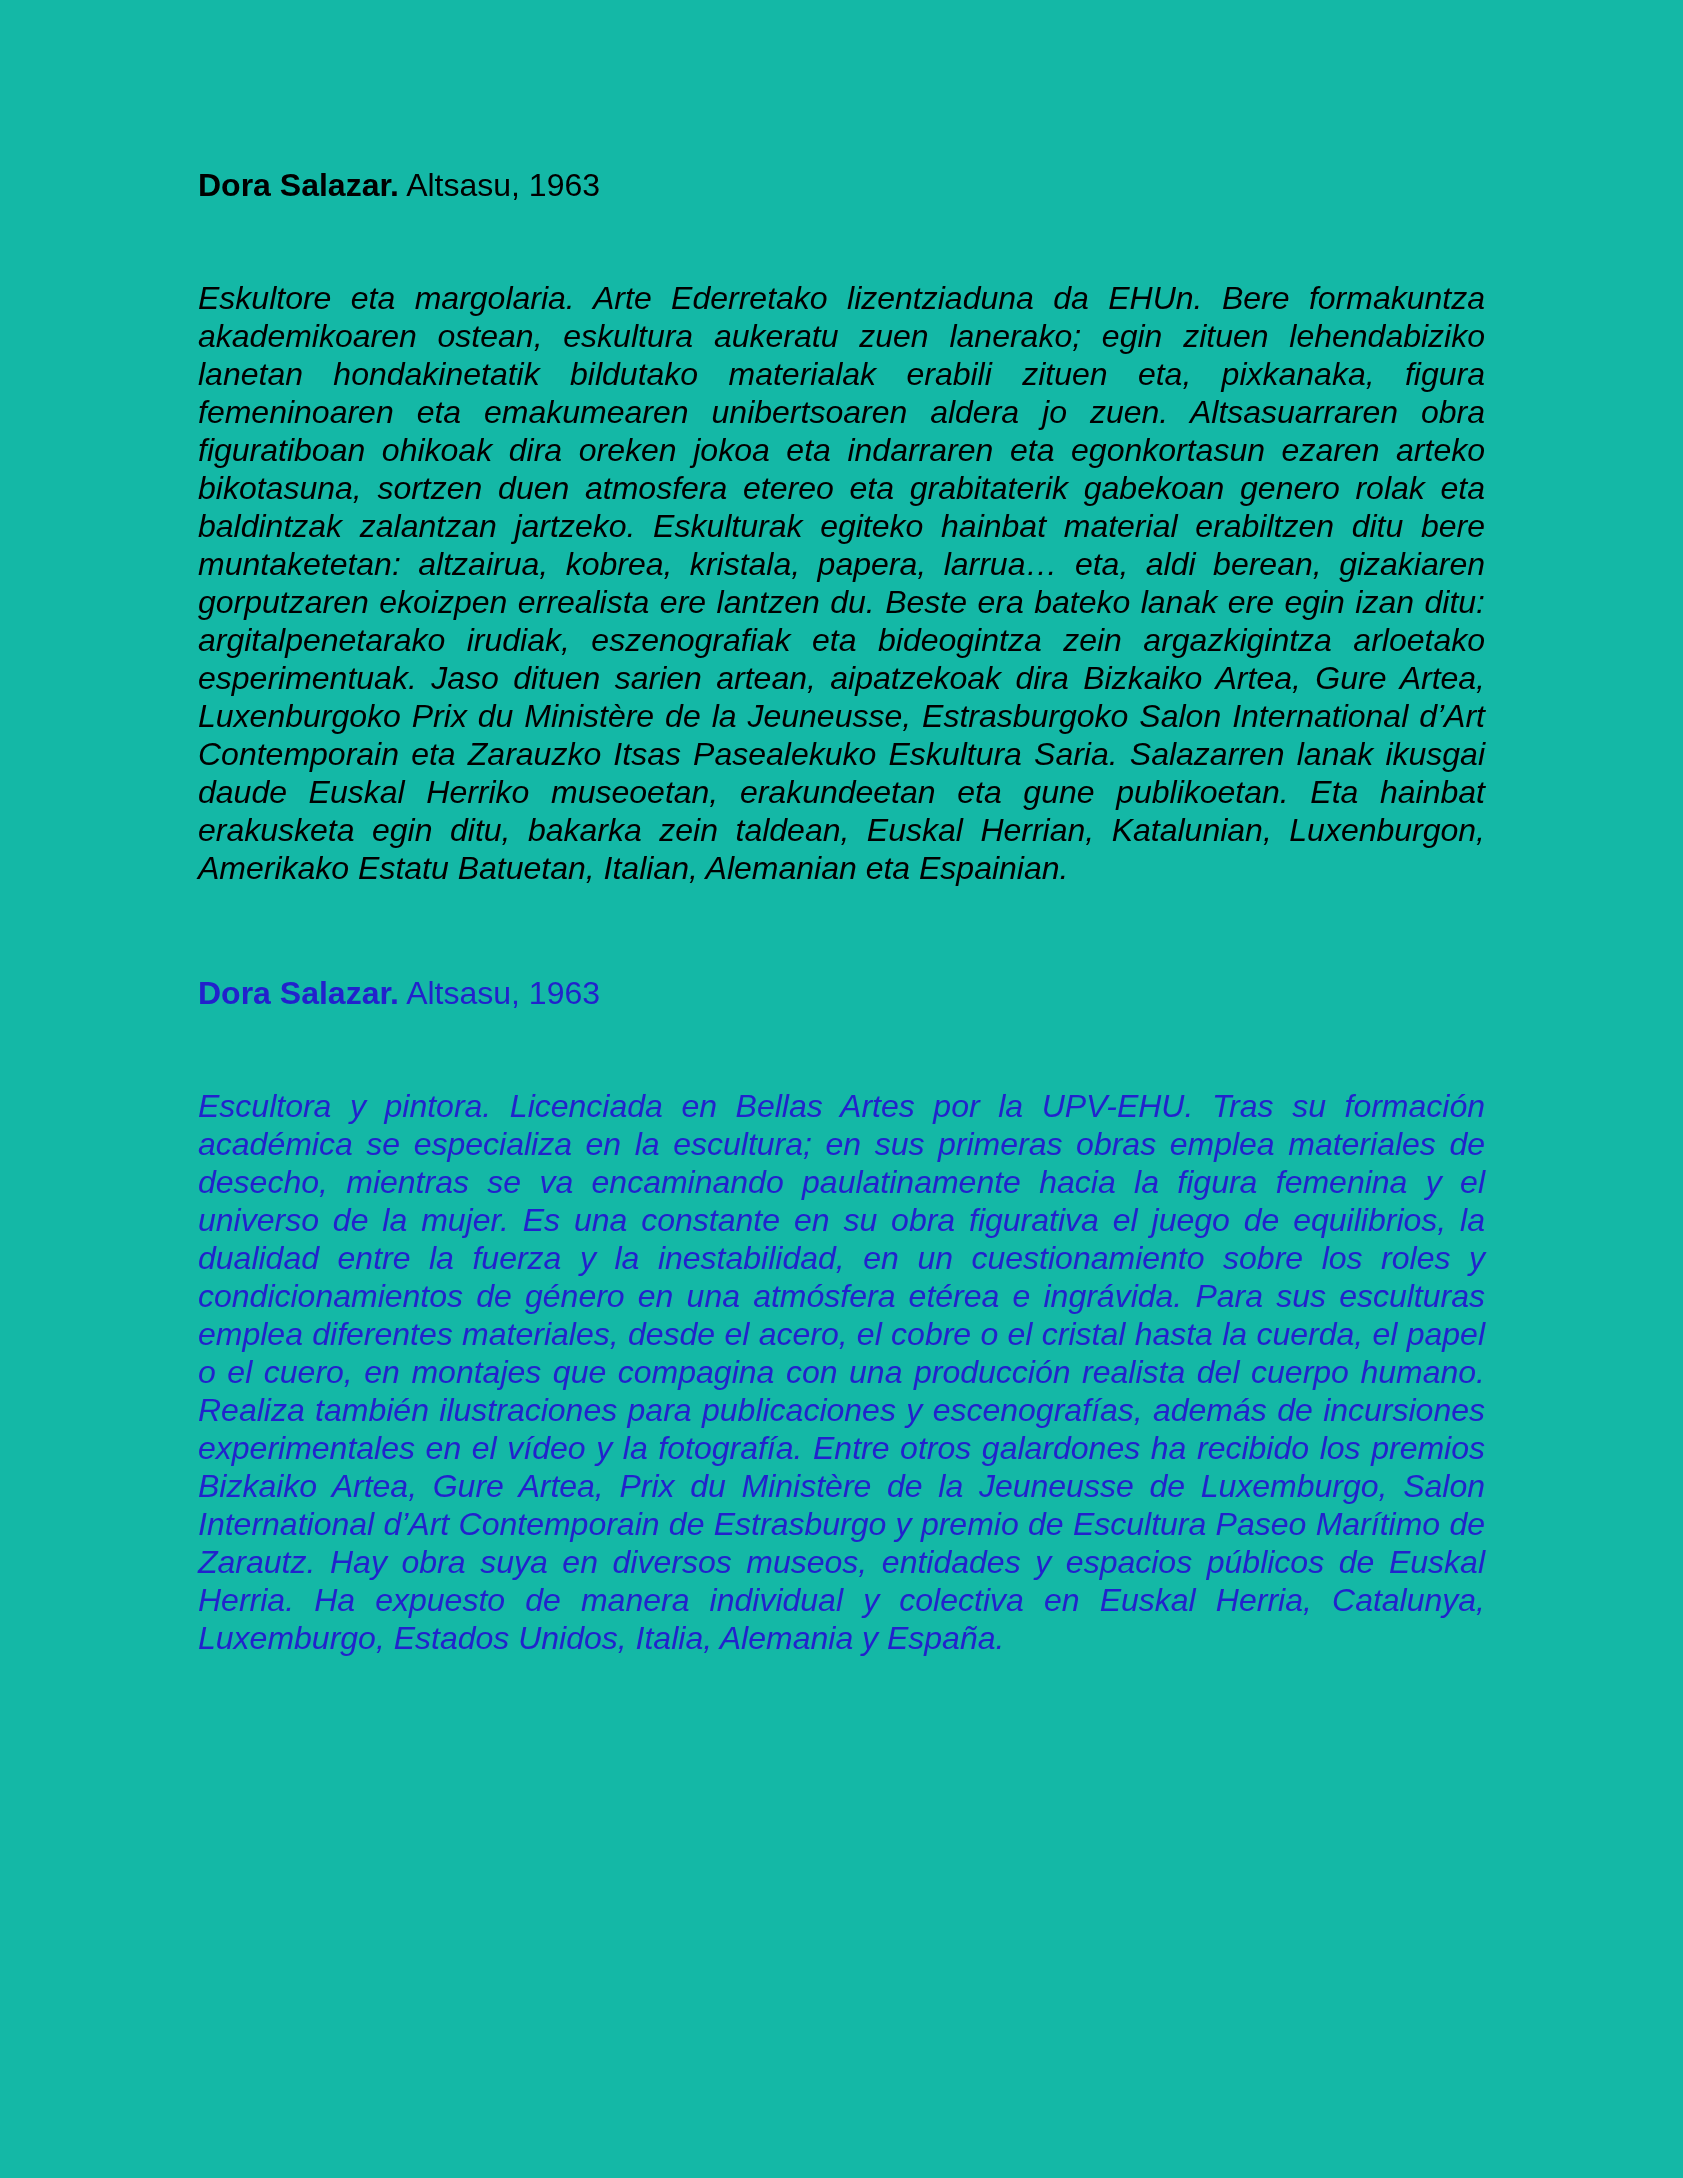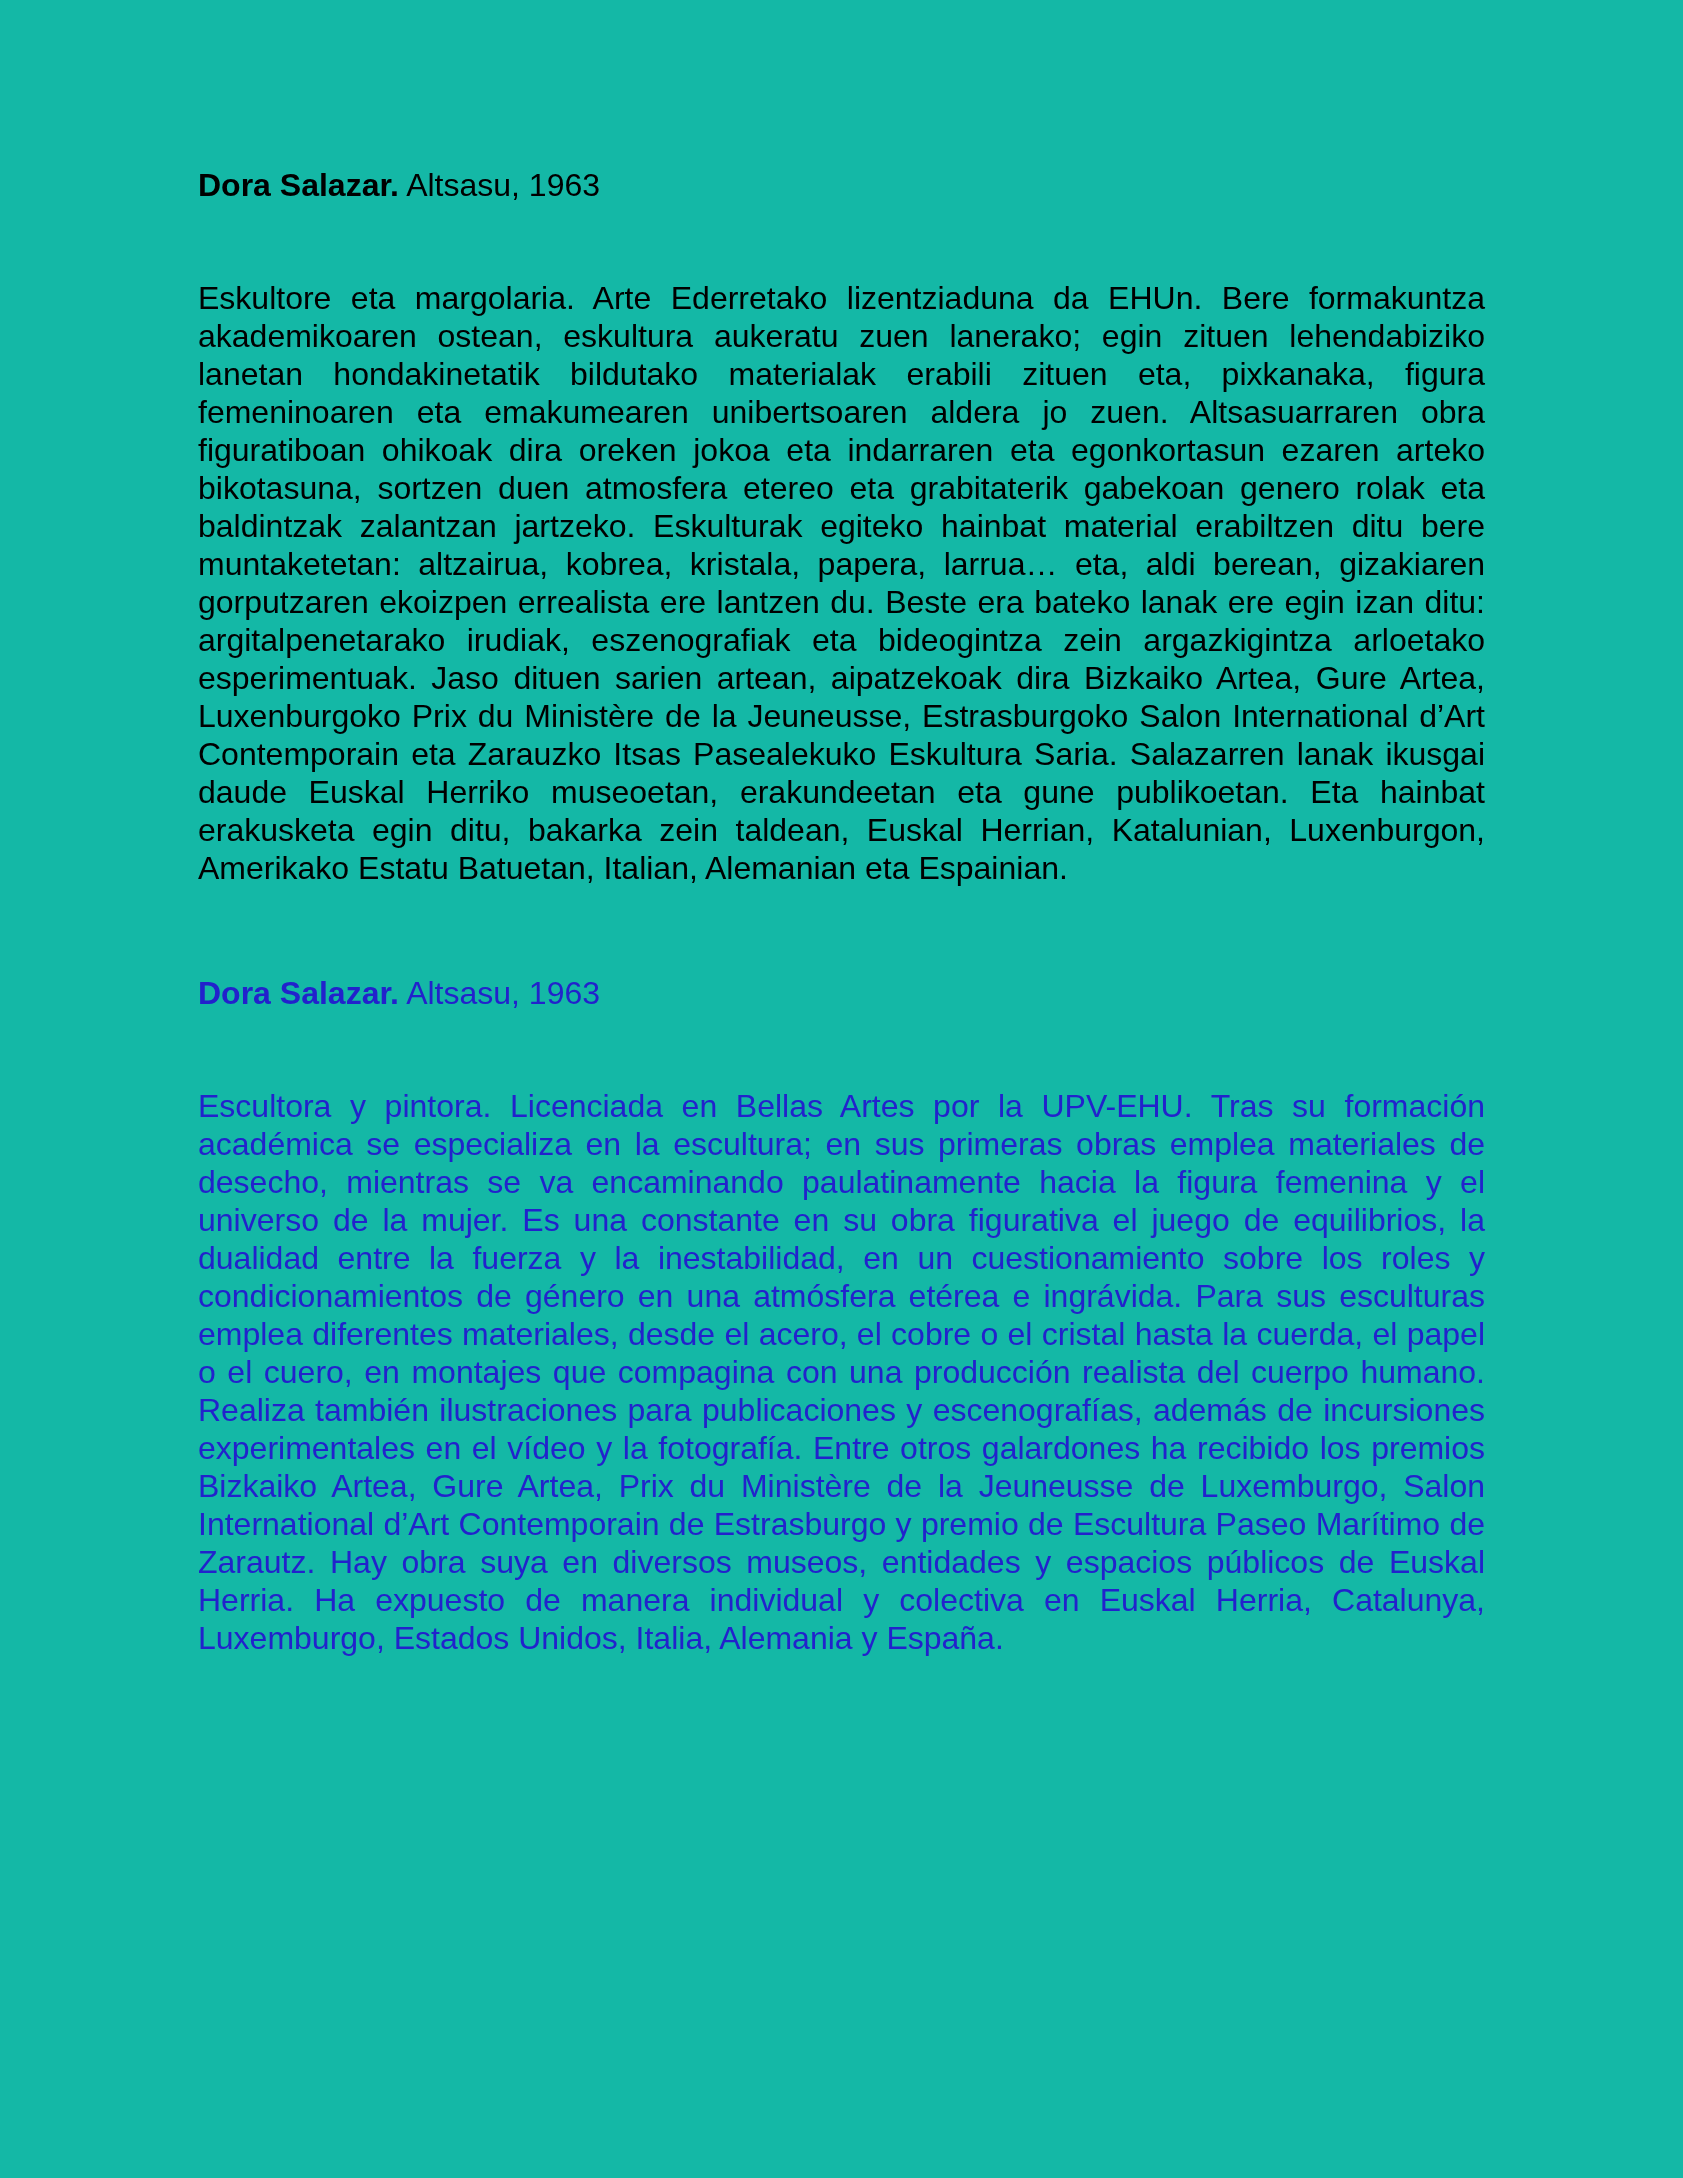--- a/index.html
+++ b/index.html
@@ -24,20 +24,21 @@
     margin: 0 0 75px 0;
     font-weight: normal;
     font-size: 32px;
     line-height: 38px;
   }
   .doc-heading .name-bold { font-weight: bold; }
   .doc-body {
     margin: 0;
     text-align: justify;
     text-justify: inter-word;
+    font-style: italic;
   }
   .section-blue { color: #2222CC; }
   .section-blue .doc-heading, .section-blue .doc-body { color: #2222CC; }
   .section-gap { margin-top: 87px; }
 </style>
 </head>
 <body>
 
 <div class="page">
 

